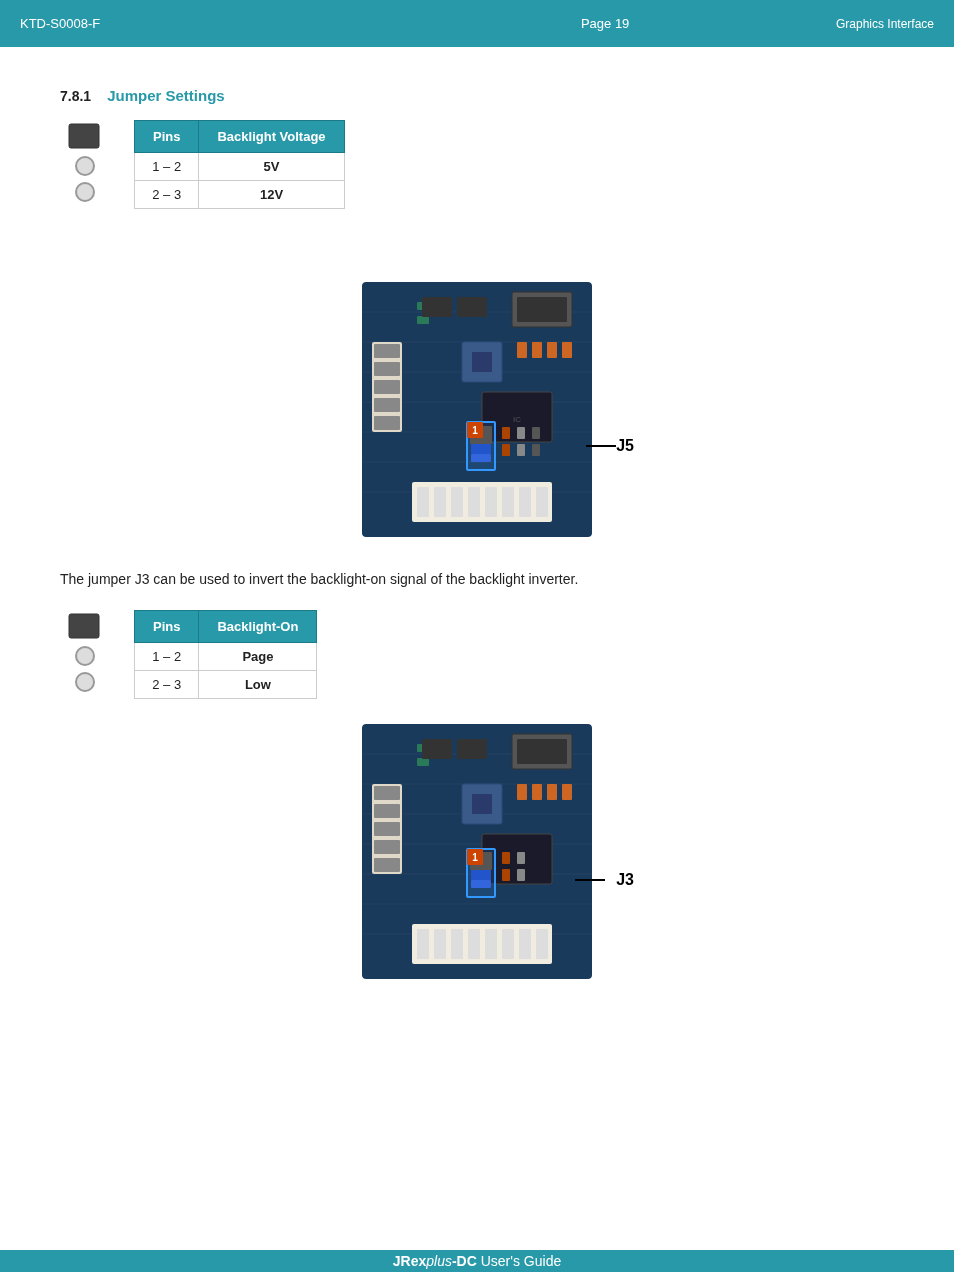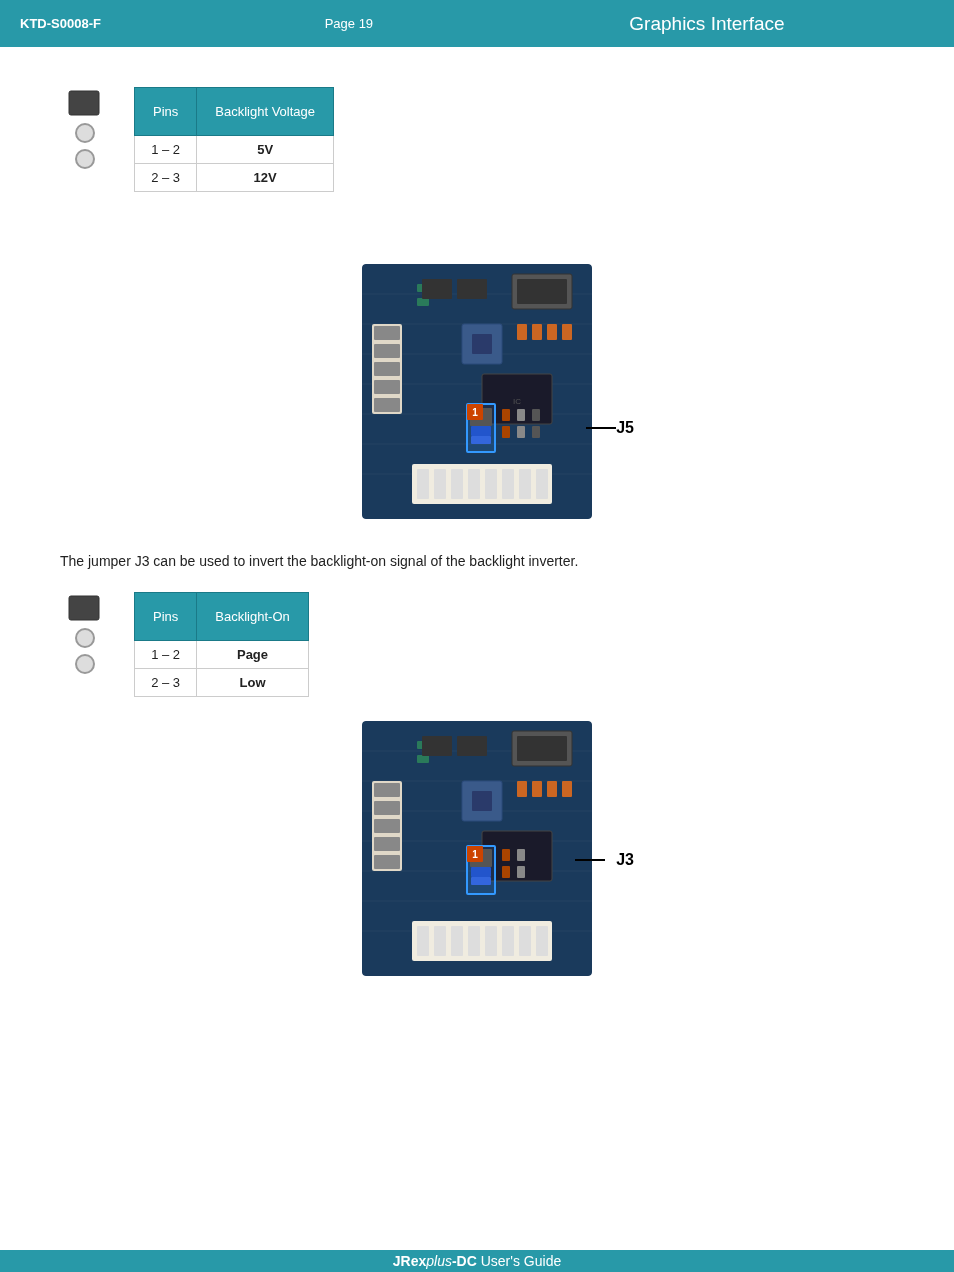--- a/index.html
+++ b/index.html
@@ -18,31 +18,31 @@
       background: #2899a8;
       color: #fff;
       display: flex;
       align-items: center;
       height: 47px;
       padding: 0 20px;
     }
     .header-left {
       flex: 1;
       font-size: 13px;
-      font-weight: bold;
+      font-weight: normal;
     }
     .header-center {
       flex: 1;
-      text-align: left;
+      text-align: right;
       font-size: 13px;
     }
     .header-right {
       flex: 1;
-      text-align: left;
-      font-size: 19px;
+      text-align: right;
+      font-size: 12px;
     }
 
     
     .footer {
       background: #2899a8;
       color: #fff;
       height: 22px;
       display: flex;
       align-items: center;
       justify-content: center;
@@ -103,24 +103,24 @@
     }
 
     
     .settings-table {
       border-collapse: collapse;
       font-size: 13px;
     }
     .settings-table th {
       background: #2899a8;
       color: #fff;
-      padding: 16px 18px;
+      padding: 8px 18px;
       border: 1px solid #1a7a88;
       text-align: center;
-      font-weight: normal;
+      font-weight: bold;
     }
     .settings-table td {
       padding: 6px 12px;
       border: 1px solid #ccc;
       text-align: center;
     }
     .settings-table td:last-child {
       font-weight: bold;
     }
 
@@ -141,20 +141,24 @@
 <body>
 
 <div class="header">
   <div class="header-left">KTD-S0008-F</div>
   <div class="header-center">Page 19</div>
   <div class="header-right">Graphics Interface</div>
 </div>
 
 <div class="content">
 
+  <div class="section-heading">
+    <span class="section-number">7.8.1</span>
+    <span class="section-title">Jumper Settings</span>
+  </div>
 
 
   <div class="jumper-block">
 
     <div class="jumper-graphic">
       <svg width="44" height="90" viewBox="0 0 44 90">
 
         <rect x="6" y="4" width="30" height="24" rx="2" fill="#444" stroke="#333" stroke-width="1"></rect>
 
         <circle cx="22" cy="46" r="9" fill="#ddd" stroke="#999" stroke-width="2"></circle>
@@ -352,21 +356,21 @@
 
           <rect x="140" y="128" width="8" height="12" fill="#aa4400" rx="1"></rect>
           <rect x="140" y="145" width="8" height="12" fill="#aa4400" rx="1"></rect>
           <rect x="155" y="128" width="8" height="12" fill="#888" rx="1"></rect>
           <rect x="155" y="145" width="8" height="12" fill="#888" rx="1"></rect>
 
           <rect x="60" y="15" width="30" height="20" fill="#333" rx="1"></rect>
           <rect x="95" y="15" width="30" height="20" fill="#333" rx="1"></rect>
         </svg>
 
-        <div style="position:absolute; right:-42px; top:130px; display:flex; align-items:center; gap:11px;">
+        <div style="position:absolute; right:-42px; top:147px; display:flex; align-items:center; gap:11px;">
           <div style="width:30px; height:2px; background:#000;"></div>
           <span style="font-weight:bold; font-size:16px; color:#000; white-space:nowrap;">J3</span>
         </div>
       </div>
     </div>
 
   </div>
 </div>
 
 <div class="footer">

